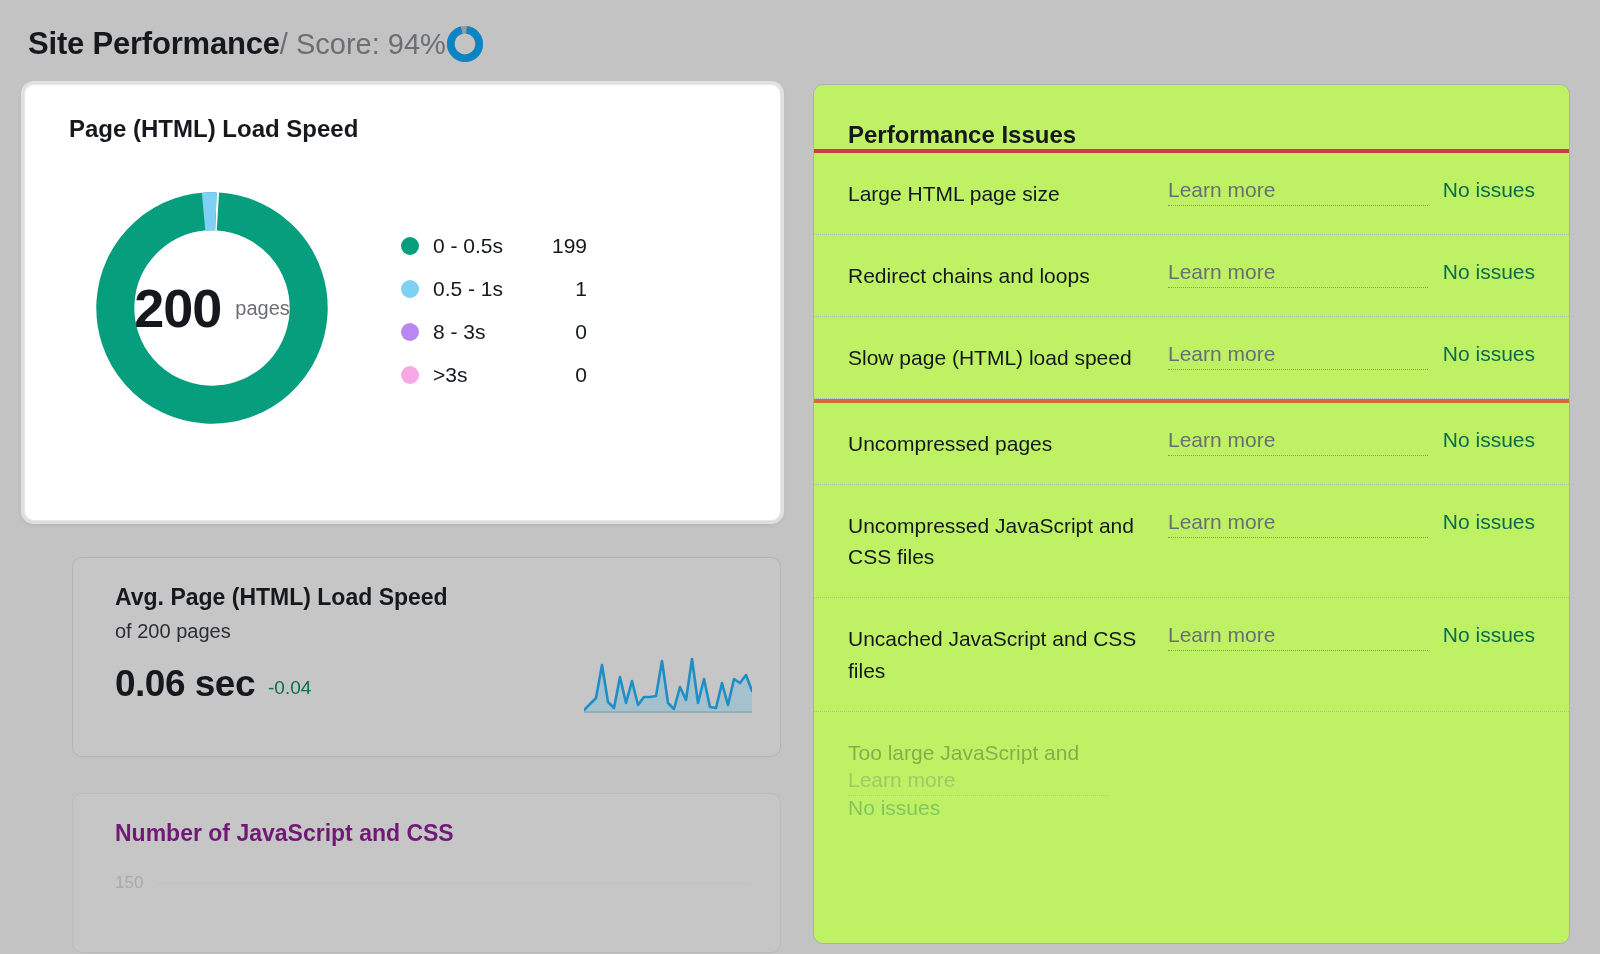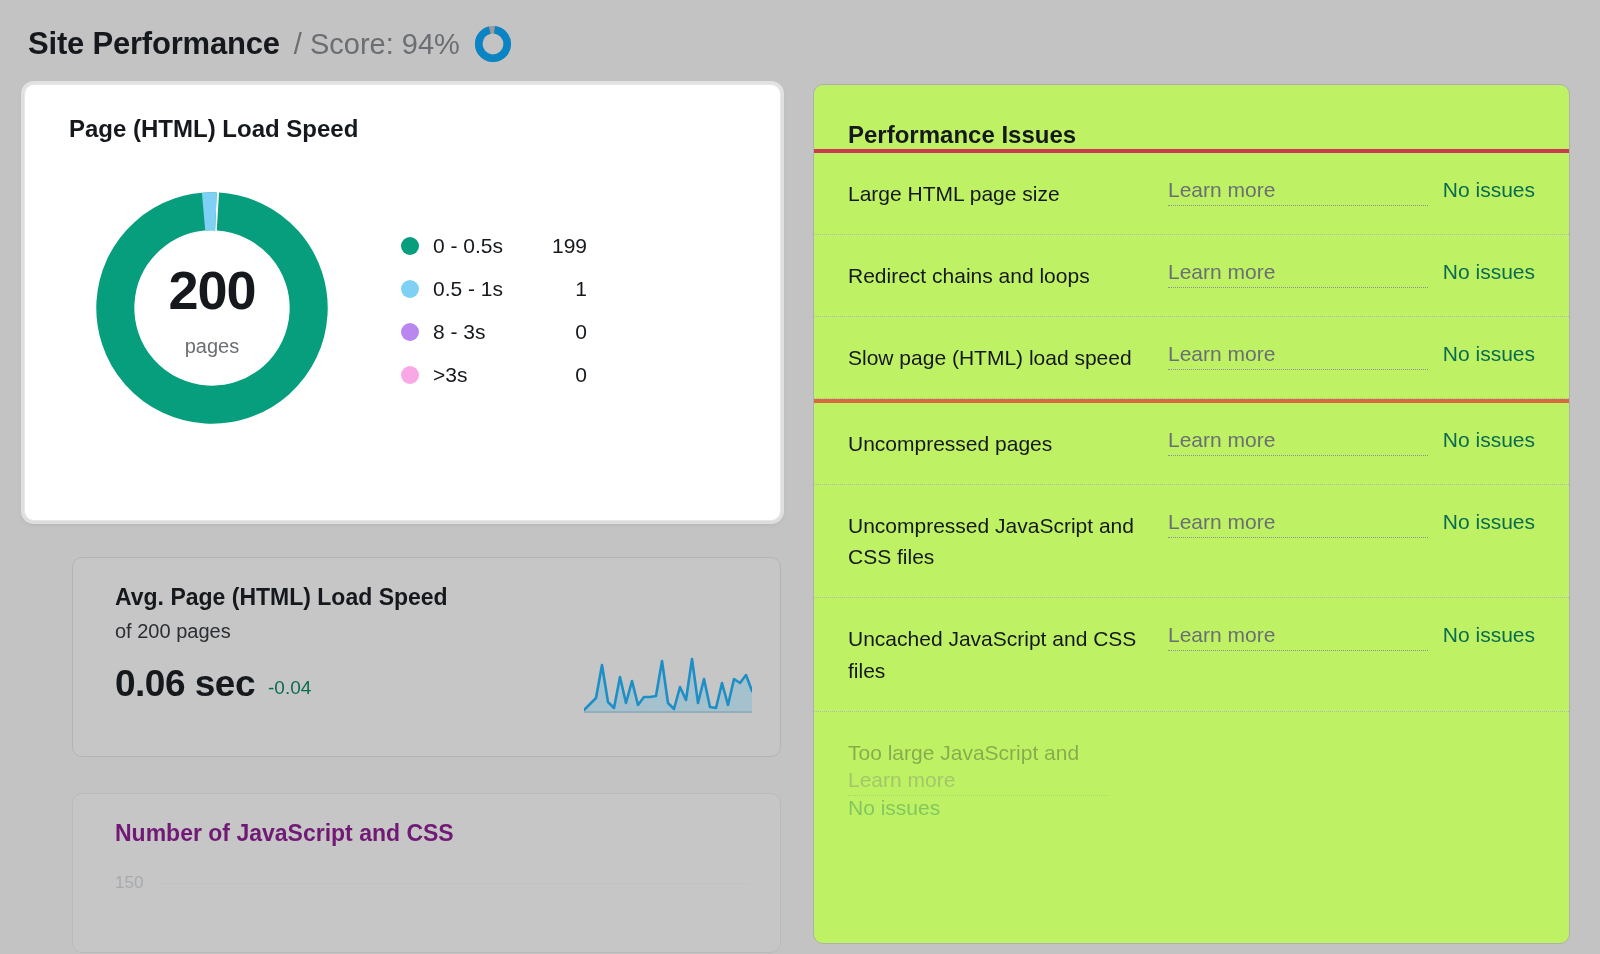--- a/index.html
+++ b/index.html
@@ -10,21 +10,20 @@
     background: #c3c3c3;
     font-family: "Liberation Sans", sans-serif;
     overflow: hidden;
     position: relative;
   }
 
   
   #page-header {
     display: flex;
     align-items: center;
-    gap: 14px;
     padding: 16px 0 0 28px;
     height: 72px;
   }
   #page-title {
     font-size: 31px;
     font-weight: bold;
     color: #15181c;
     letter-spacing: -0.2px;
   }
   #score-label {
@@ -59,21 +58,21 @@
     color: #15181c;
     margin-bottom: 34px;
   }
   #donut-row { display: flex; align-items: center; gap: 58px; padding-left: 12px; }
   #donut-wrap { position: relative; width: 262px; height: 262px; flex: none; }
   #donut-svg { width: 262px; height: 262px; display: block; }
   #donut-center {
     position: absolute;
     inset: 0;
     display: flex;
-    flex-direction: column;
+    flex-direction: row;
     align-items: center;
     justify-content: center;
     gap: 14px;
   }
   #donut-value { font-size: 54px; font-weight: bold; color: #15181c; letter-spacing: -1px; }
   #donut-unit { font-size: 20px; color: #6b6f73; }
 
   
   #donut-legend { display: flex; flex-direction: column; gap: 19px; padding-top: 4px; }
   .legend-row { display: flex; align-items: center; font-size: 21px; color: #15181c; }

